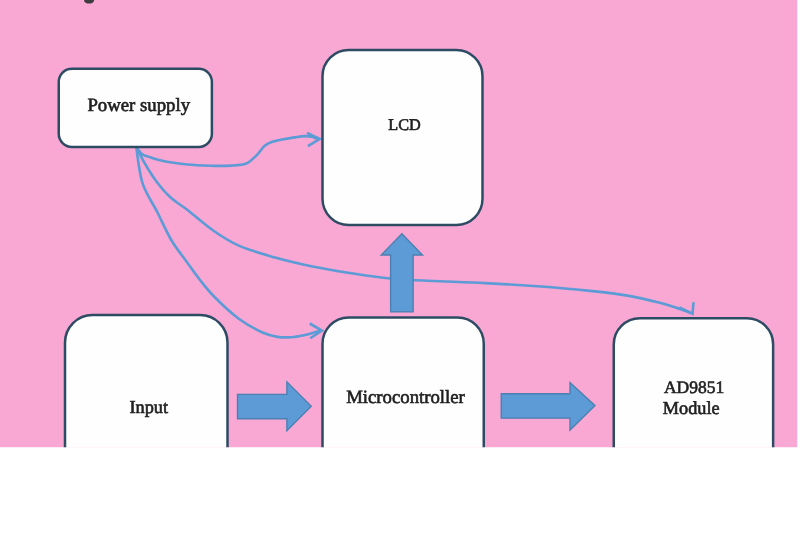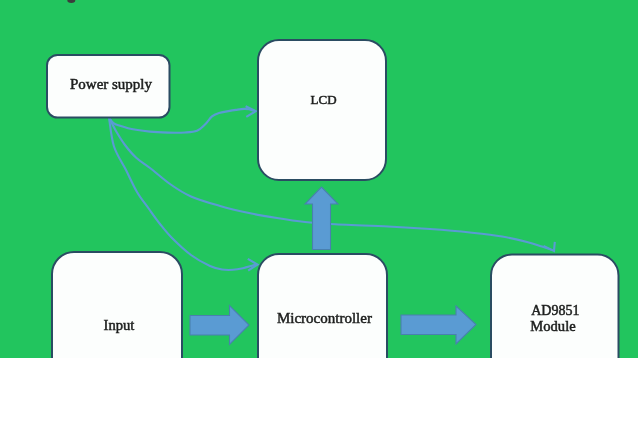--- a/index.html
+++ b/index.html
@@ -1,16 +1,16 @@
 <!DOCTYPE html>
 <html><head>
 <meta charset="utf-8">
 <style>
   html,body{margin:0;padding:0;background:#ffffff;}
-  #stage{position:relative;filter:blur(0.3px);width:638px;height:358px;background:#22c55e;overflow:hidden;}
+  #stage{position:relative;filter:blur(0.3px);width:638px;height:358px;background:#f9a8d4;overflow:hidden;}
   svg{position:absolute;left:0;top:0;}
   text{font-family:"Liberation Serif", serif;fill:#1e1e1e;stroke:#1e1e1e;stroke-width:0.5;}
 </style>
 </head>
 <body>
 <div id="stage">
 <svg width="638" height="442" viewBox="0 0 638 442" style="opacity:0.99">
 
   <ellipse cx="71.3" cy="0.3" rx="4.0" ry="2.6" fill="#3c3c3c"></ellipse>
 

